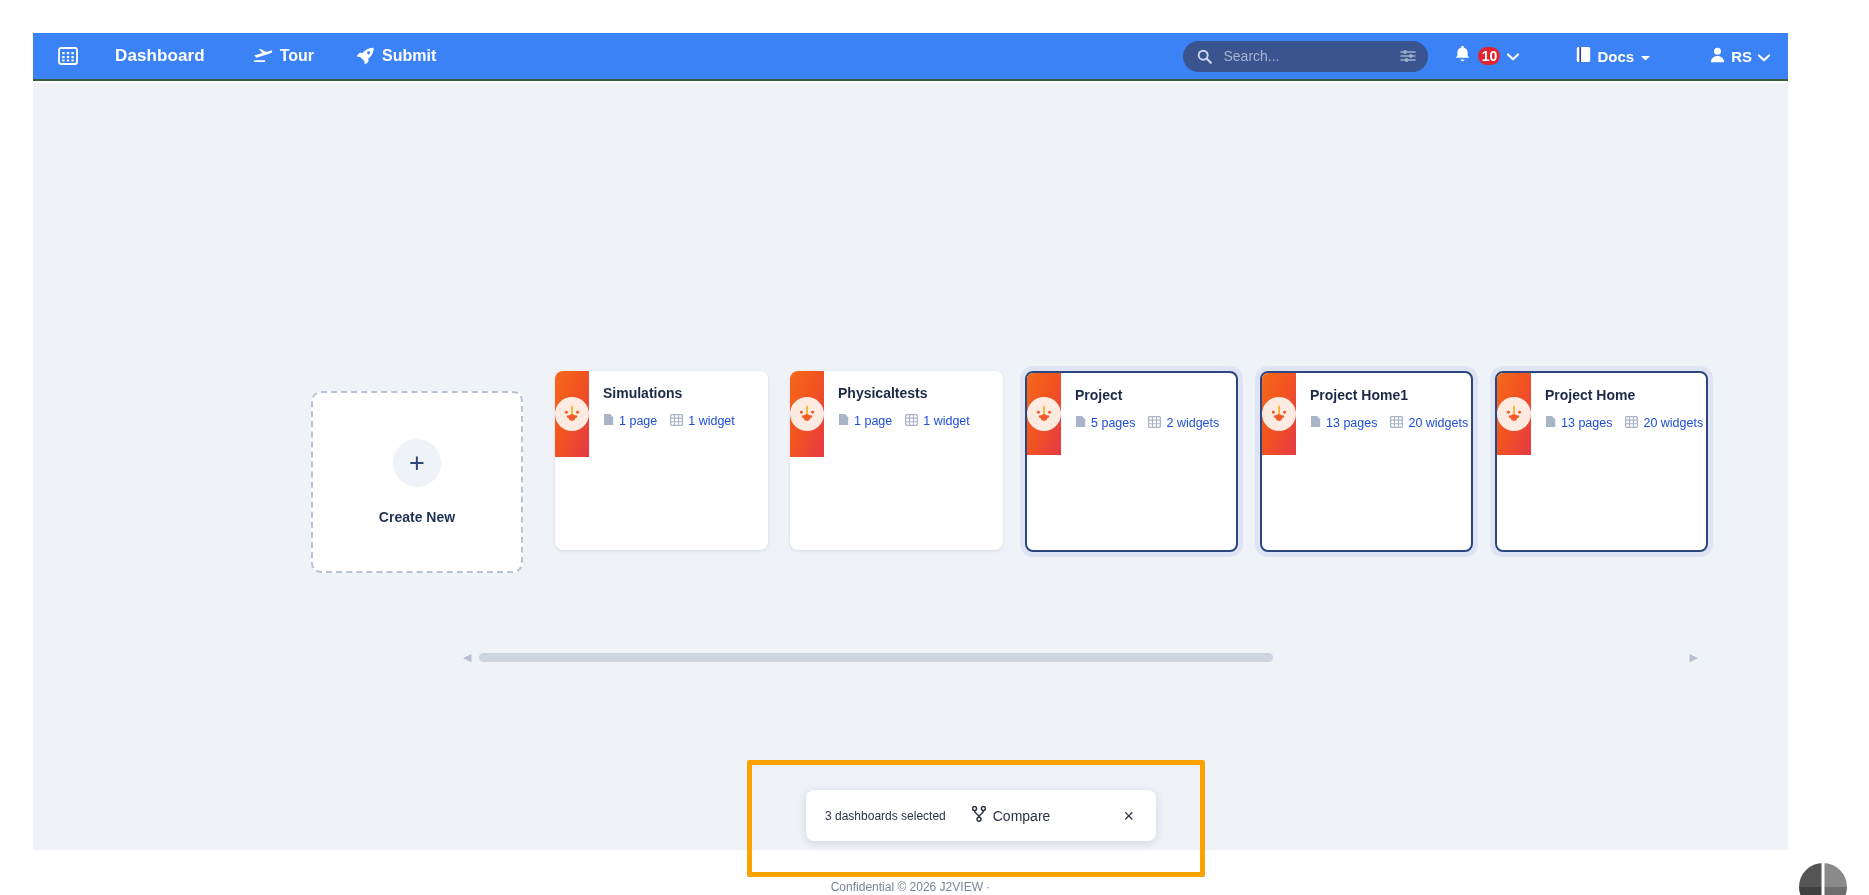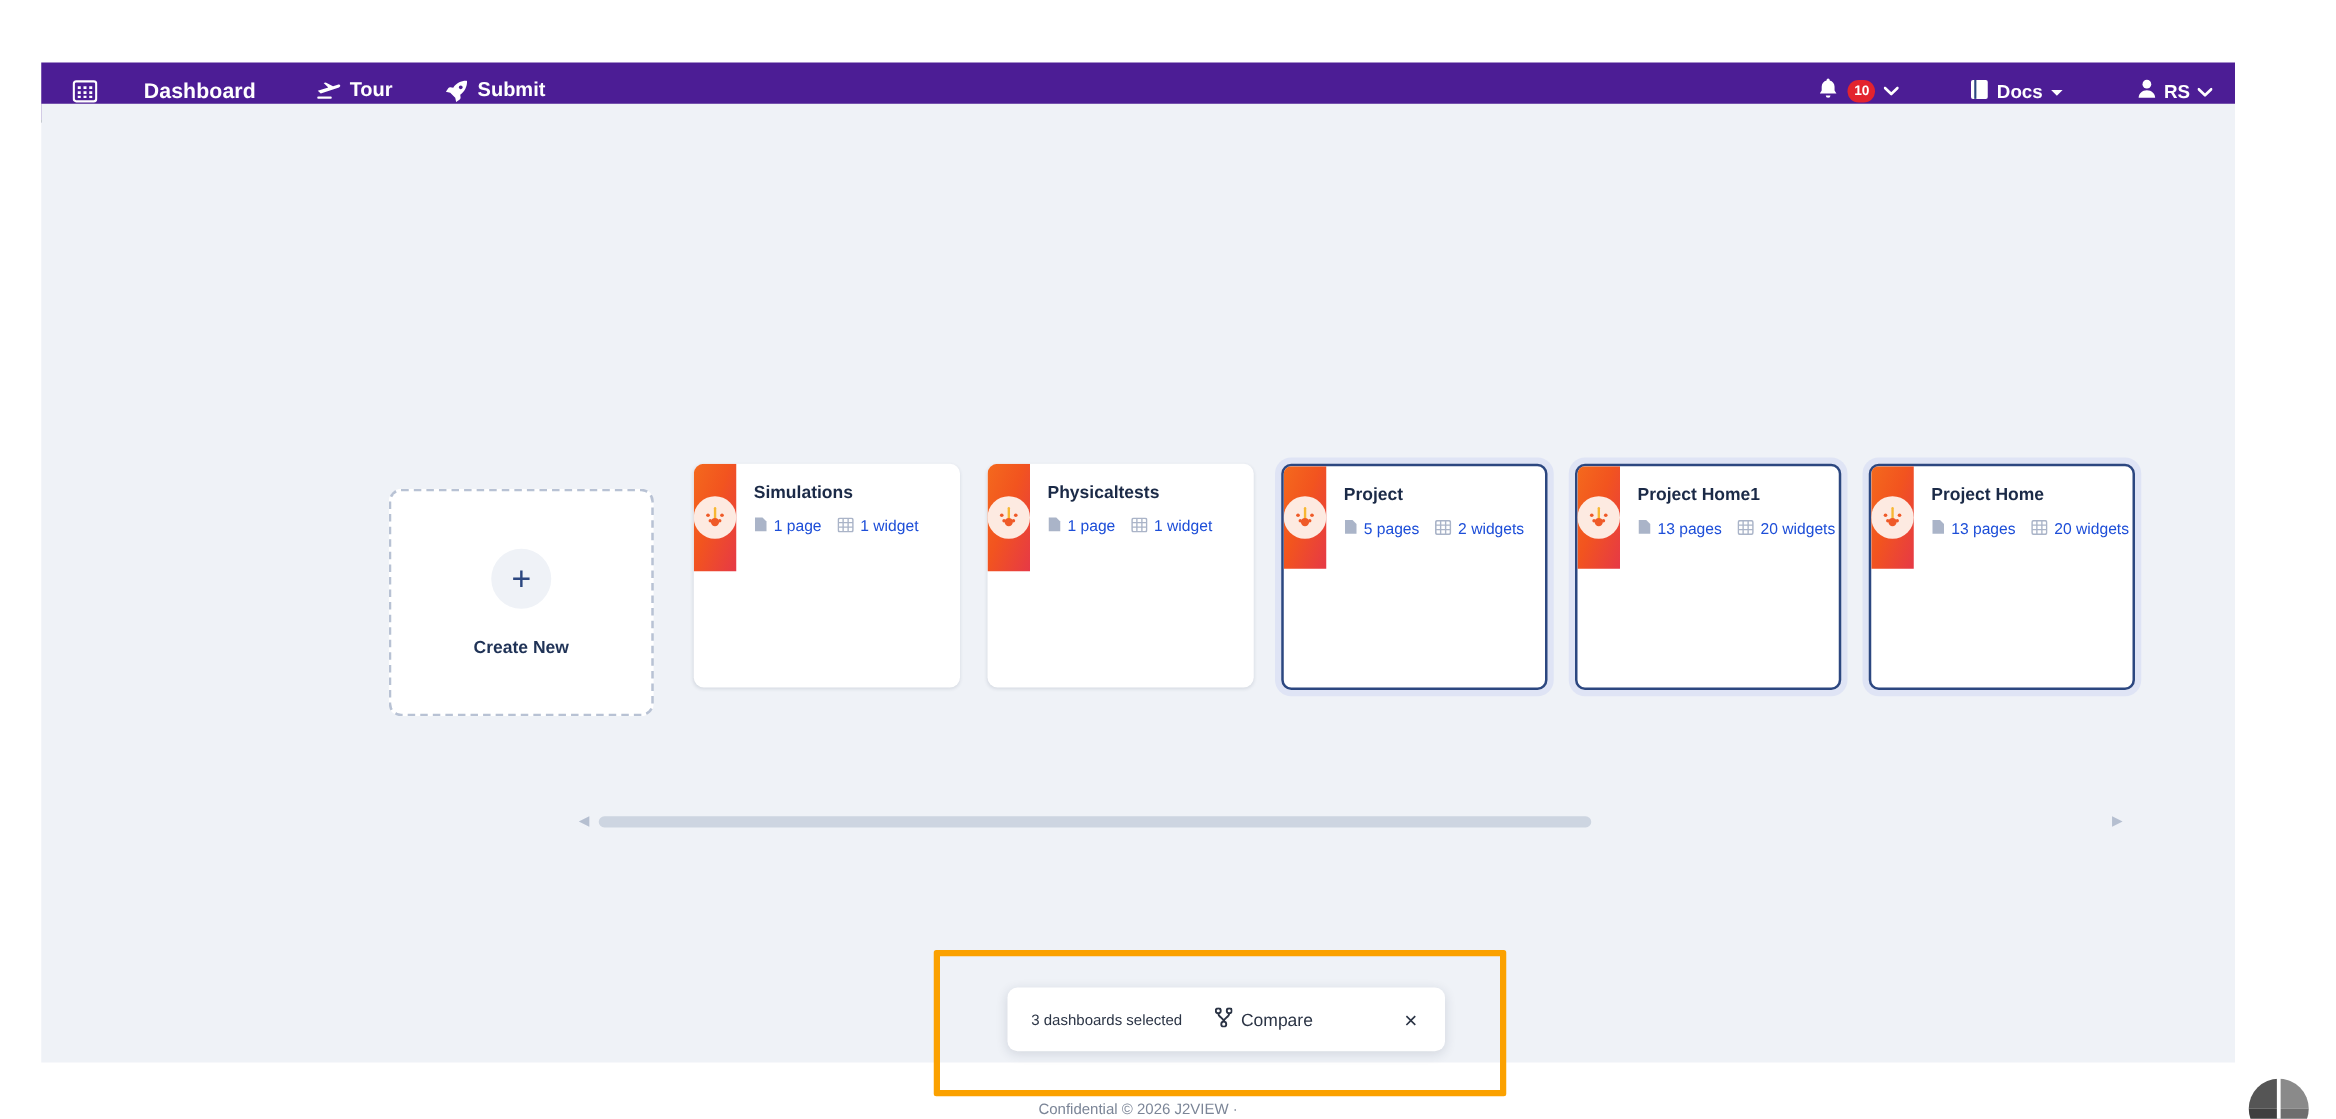--- a/index.html
+++ b/index.html
@@ -16,24 +16,24 @@
     position: relative;
     width: 1869px;
     height: 895px;
     background: #ffffff;
   }
 
   
   .navbar {
     position: absolute;
     left: 33px;
-    top: 50px;
+    top: 33px;
     width: 1755px;
     height: 48px;
-    background: #4c1d95;
+    background: #3b82f6;
     display: flex;
     align-items: center;
     box-sizing: border-box;
     padding: 0 18px 0 22px;
     border-bottom: 2px solid #3c5a3c;
   }
 
   .nav-left {
     display: flex;
     align-items: center;
@@ -111,21 +111,21 @@
   .bell-group {
     display: flex;
     align-items: center;
     gap: 7px;
     margin-right: 30px;
     cursor: pointer;
   }
   .badge-count {
     background: #e3232e;
     color: #ffffff;
-    font-size: 11px;
+    font-size: 14px;
     font-weight: bold;
     border-radius: 10px;
     min-width: 22px;
     height: 18px;
     display: inline-flex;
     align-items: center;
     justify-content: center;
     padding: 0 3px;
     box-sizing: border-box;
   }
@@ -420,20 +420,39 @@
           </svg>
         </span>
         <span>Submit</span>
       </span>
     </div>
 
     <div class="nav-spacer"></div>
 
     <div class="nav-right">
 
+      <div class="search-box">
+        <span class="search-icon">
+          <svg width="15" height="15" viewBox="0 0 15 15" aria-hidden="true">
+            <circle cx="6.2" cy="6.2" r="4.5" fill="none" stroke="#cfd8ea" stroke-width="1.9"></circle>
+            <line x1="9.6" y1="9.6" x2="13.8" y2="13.8" stroke="#cfd8ea" stroke-width="2.1" stroke-linecap="round"></line>
+          </svg>
+        </span>
+        <input class="search-input" type="text" value="" placeholder="Search..." style="">
+        <span class="search-filter-icon">
+          <svg width="16" height="14" viewBox="0 0 16 14" aria-hidden="true">
+            <line x1="1" y1="3" x2="15" y2="3" stroke="#9fadc9" stroke-width="1.6" stroke-linecap="round"></line>
+            <line x1="1" y1="7" x2="15" y2="7" stroke="#9fadc9" stroke-width="1.6" stroke-linecap="round"></line>
+            <line x1="1" y1="11" x2="15" y2="11" stroke="#9fadc9" stroke-width="1.6" stroke-linecap="round"></line>
+            <circle cx="5" cy="3" r="1.9" fill="#9fadc9"></circle>
+            <circle cx="11" cy="7" r="1.9" fill="#9fadc9"></circle>
+            <circle cx="6.5" cy="11" r="1.9" fill="#9fadc9"></circle>
+          </svg>
+        </span>
+      </div>
 
       <div class="bell-group">
         <span>
           <svg width="17" height="18" viewBox="0 0 17 18" aria-hidden="true">
             <path d="M8.5 1.1 C8.5 1.1 9.4 1.1 9.4 1.1 M8.5 0.8 a1.25 1.25 0 0 1 1.25 1.25 v.35 c2.3 .55 3.9 2.6 3.9 5.0 v3.0 l1.5 2.3 H1.85 l1.5 -2.3 v-3.0 c0 -2.4 1.6 -4.45 3.9 -5.0 v-.35 A1.25 1.25 0 0 1 8.5 .8 Z M6.6 14.4 h3.8 a1.9 1.9 0 0 1 -3.8 0 Z" fill="#ffffff"></path>
           </svg>
         </span>
         <span class="badge-count">10</span>
         <span>
           <svg width="12" height="8" viewBox="0 0 12 8" aria-hidden="true">

